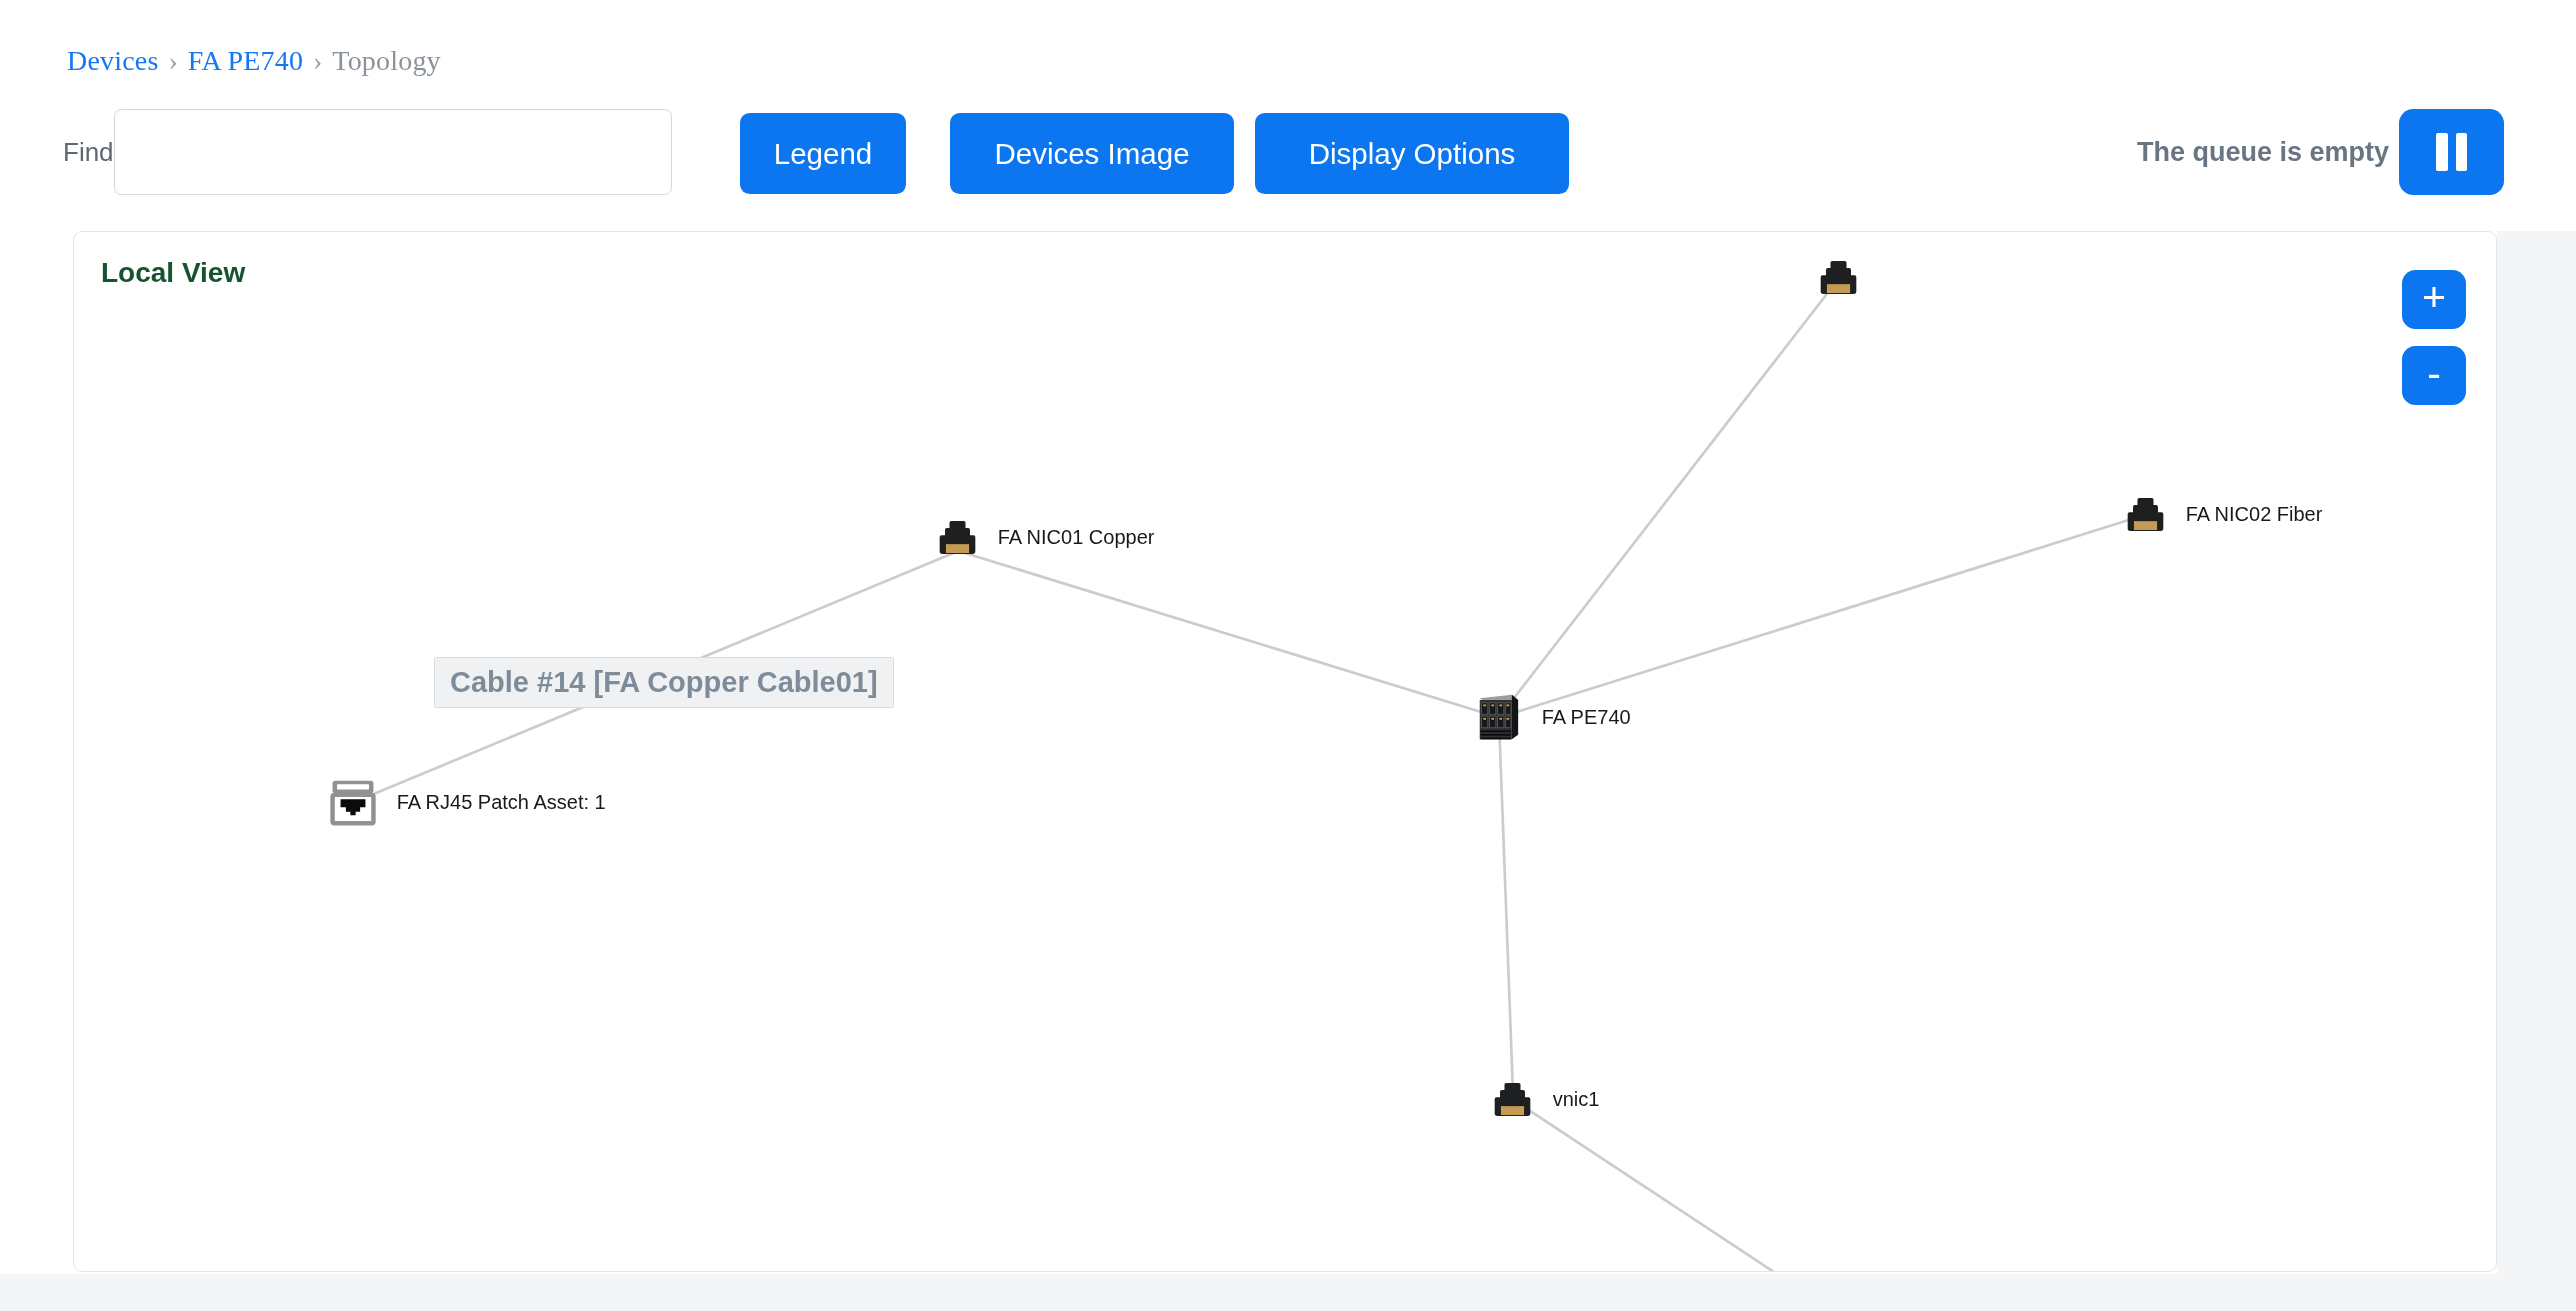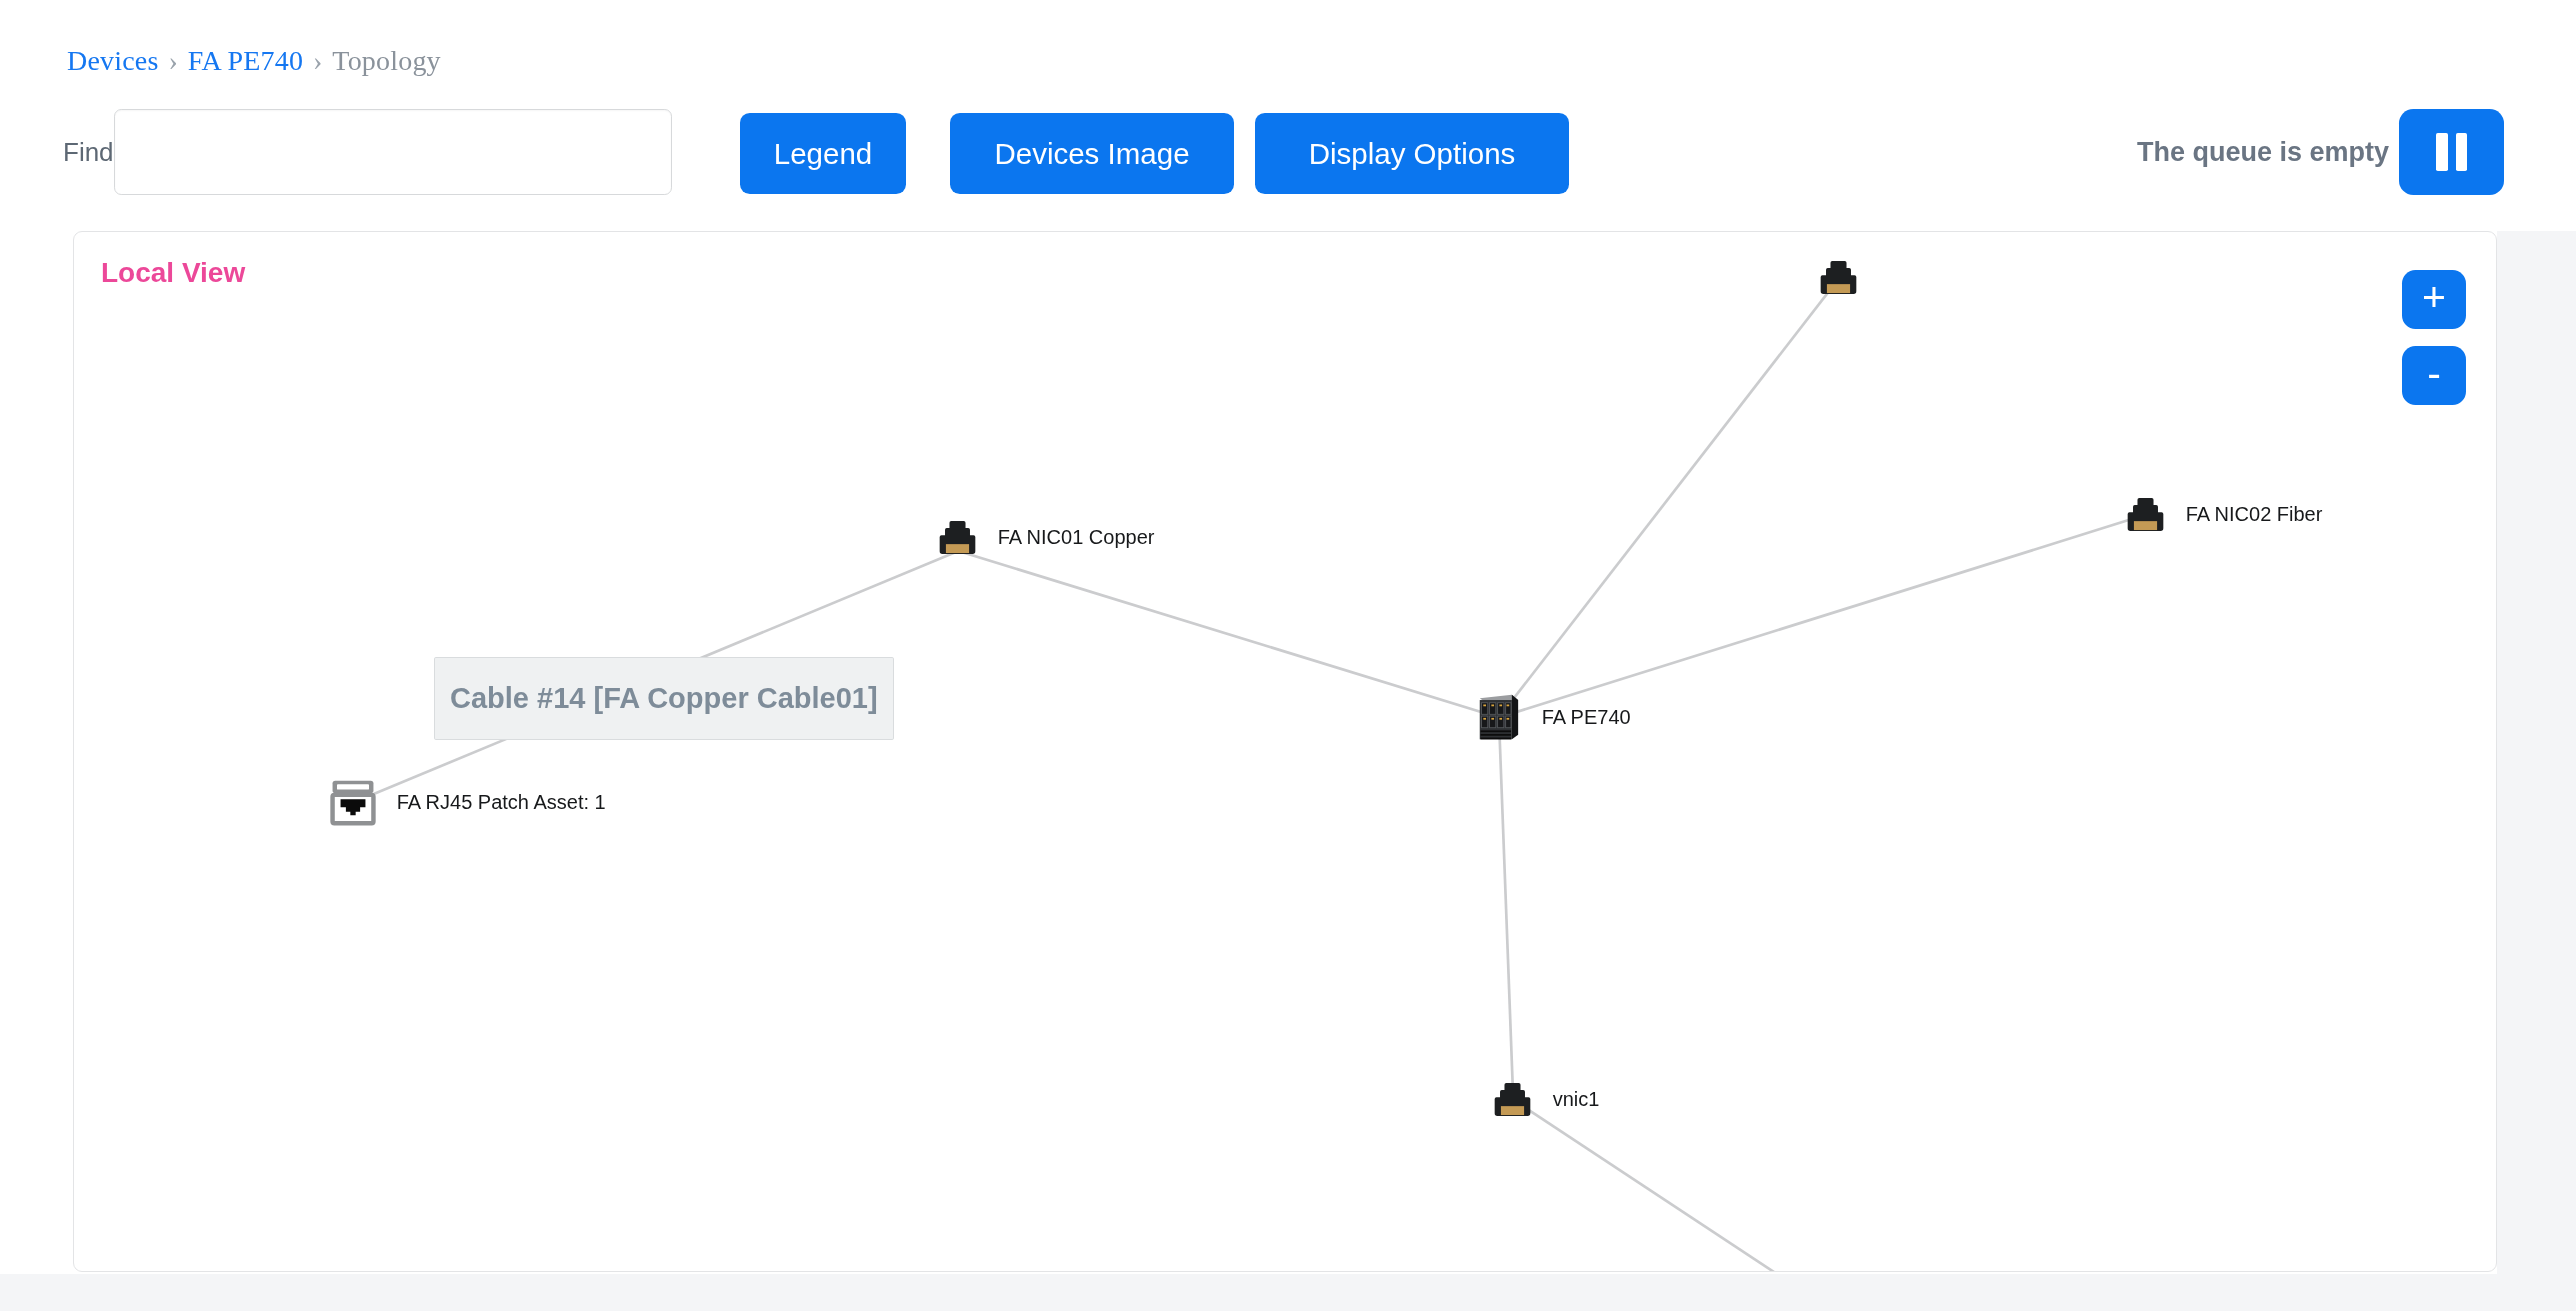--- a/index.html
+++ b/index.html
@@ -48,34 +48,34 @@
   
   .right-gutter  { position:absolute; left:2497px; top:231px;  width:79px;  height:1080px; background:#f4f5f7; }
   .bottom-gutter { position:absolute; left:0;     top:1274px; width:2576px; height:38px;  background:#f4f5f7; }
 
   
   .canvas {
     position:absolute; left:73px; top:231px; width:2424px; height:1041px;
     background:#fff; border:1.8px solid #e3e4e6; border-radius:9px;
     overflow:hidden;
   }
-  .canvas-title { position:absolute; left:27px; top:25px; font-size:28px; font-weight:700; color:#ec4899; z-index:5; }
+  .canvas-title { position:absolute; left:27px; top:25px; font-size:28px; font-weight:700; color:#14532d; z-index:5; }
 
   #edges { position:absolute; left:0; top:0; width:100%; height:100%; z-index:1; }
   #edges line { stroke:#cbccce; stroke-width:3; }
 
   .node { position:absolute; display:flex; align-items:center; gap:19.7px; white-space:nowrap; z-index:3; cursor:pointer; }
   .node-icon { display:block; line-height:0; }
   .node-label { font-size:20px; color:#17191b; }
 
   .cable-label {
     position:absolute; z-index:4;
     background:#eff1f2; border:1.8px solid #d9dcde; border-radius:1.8px;
     color:#7e8c99; font-size:29px; font-weight:700;
-    padding:24px 15px; white-space:nowrap;
+    padding:8px 15px; white-space:nowrap;
   }
 
   .zoom-btn {
     position:absolute; right:30px; width:64px; height:59px; z-index:6;
     background:#0b76ef; color:#fff; border:none; border-radius:13.4px;
     font-size:41px; font-weight:500; font-family:inherit; line-height:1;
     display:flex; align-items:center; justify-content:center; padding-bottom:5.4px; cursor:pointer;
   }
   #zoom-in  { top:38px; }
   #zoom-out { top:114px; }

